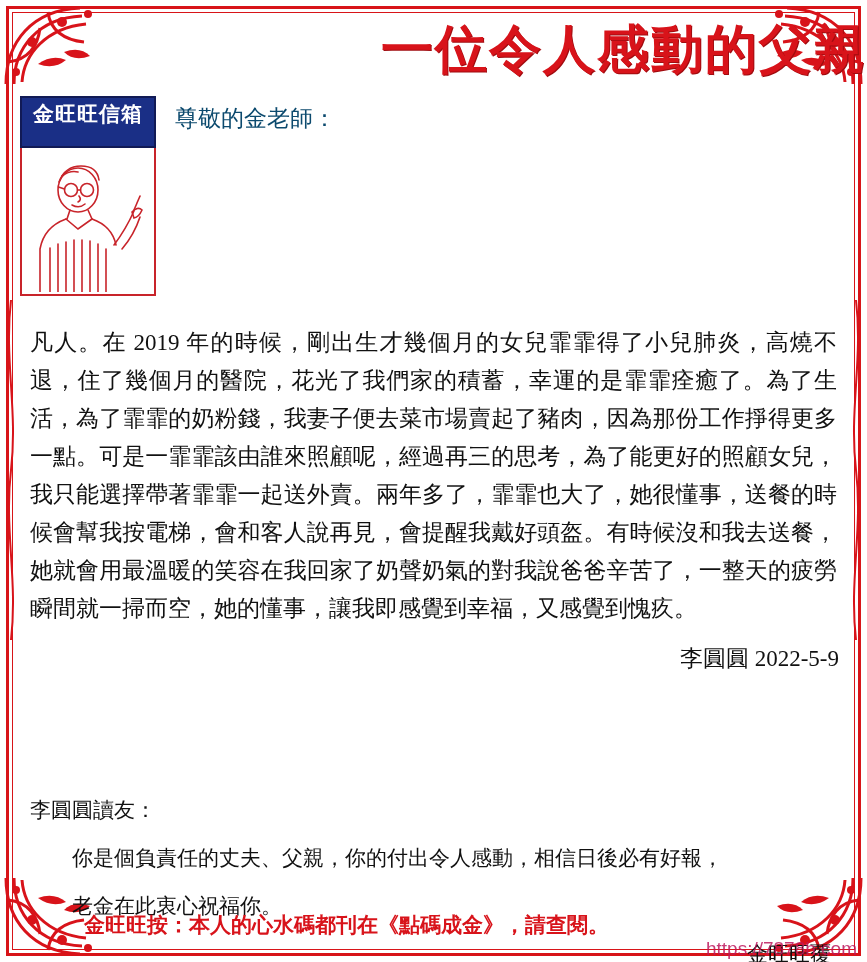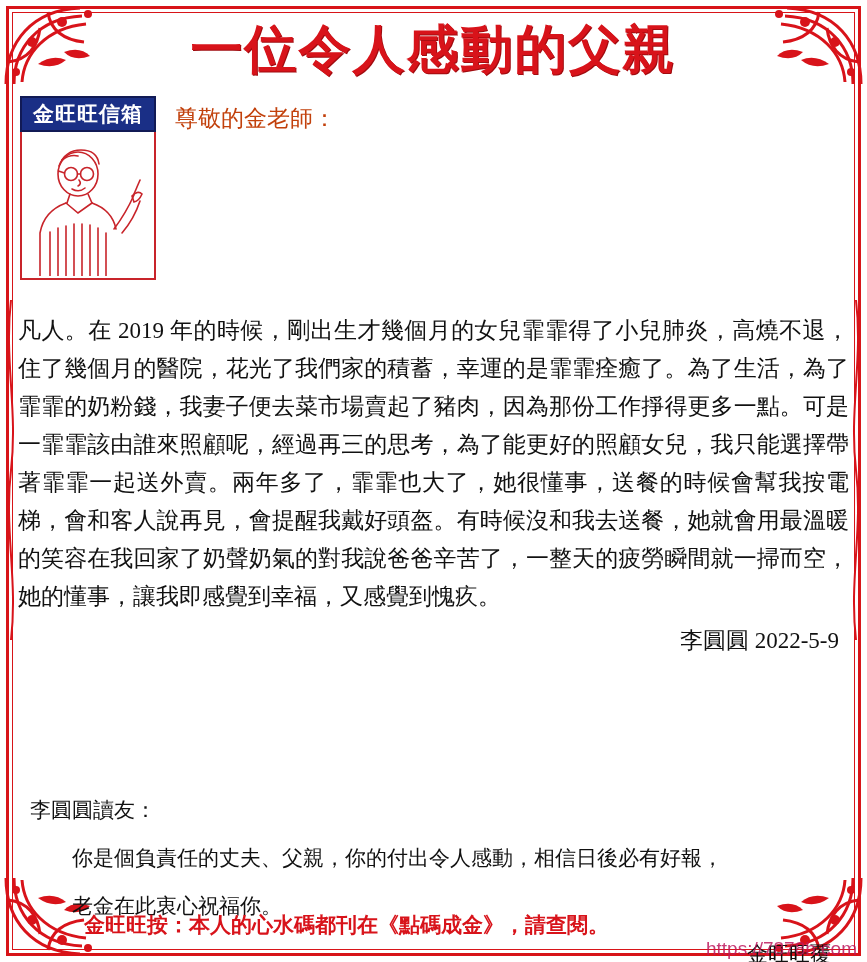--- a/index.html
+++ b/index.html
@@ -60,21 +60,21 @@
   }
   .edge-flourish.left  { left: 2px; top: 300px; }
   .edge-flourish.right { right: 2px; top: 300px; transform: scaleX(-1); }
 
   
   .title-bar {
     position: absolute;
     left: 0;
     top: 18px;
     width: 867px;
-    text-align: center;
+    text-align: right;
   }
   .title {
     display: inline-block;
     font-family: "DejaVu Serif", "Liberation Serif", serif;
     font-weight: bold;
     font-size: 52px;
     line-height: 62px;
     letter-spacing: 2px;
     color: #d8131a;
     text-shadow: 1px 1px 0 #a00c10;
@@ -82,21 +82,21 @@
 
   
   .logo-box {
     position: absolute;
     left: 20px;
     top: 96px;
     width: 136px;
   }
   .logo-banner {
     width: 136px;
-    height: 36px;
+    height: 52px;
     background: #1a2f86;
     border: 2px solid #111a55;
     box-sizing: border-box;
     color: #ffffff;
     font-family: "DejaVu Serif", "Liberation Serif", serif;
     font-weight: bold;
     font-size: 21px;
     line-height: 32px;
     text-align: center;
     letter-spacing: 1px;
@@ -113,21 +113,21 @@
   .logo-art svg { display: block; }
 
   
   .letter {
     position: absolute;
     left: 175px;
     top: 100px;
     width: 674px;
     font-size: 23px;
     line-height: 38px;
-    color: #c2410c;
+    color: #0c4a6e;
     text-align: justify;
   }
   .letter .salutation {
     margin: 0 0 0 0;
   }
   .letter p {
     margin: 0;
     text-indent: 2em;
   }
 
@@ -136,21 +136,21 @@
     position: absolute;
     left: 18px;
     top: 312px;
     width: 831px;
     font-size: 23px;
     line-height: 38px;
     color: #111111;
     text-align: justify;
   }
   .letter-wide p {
-    margin: 0;
+    margin: 12px;
   }
   .letter-wide p.indent {
     text-indent: 2em;
   }
   .sign-line {
     margin-top: 6px;
     text-align: right;
     padding-right: 10px;
   }
 

